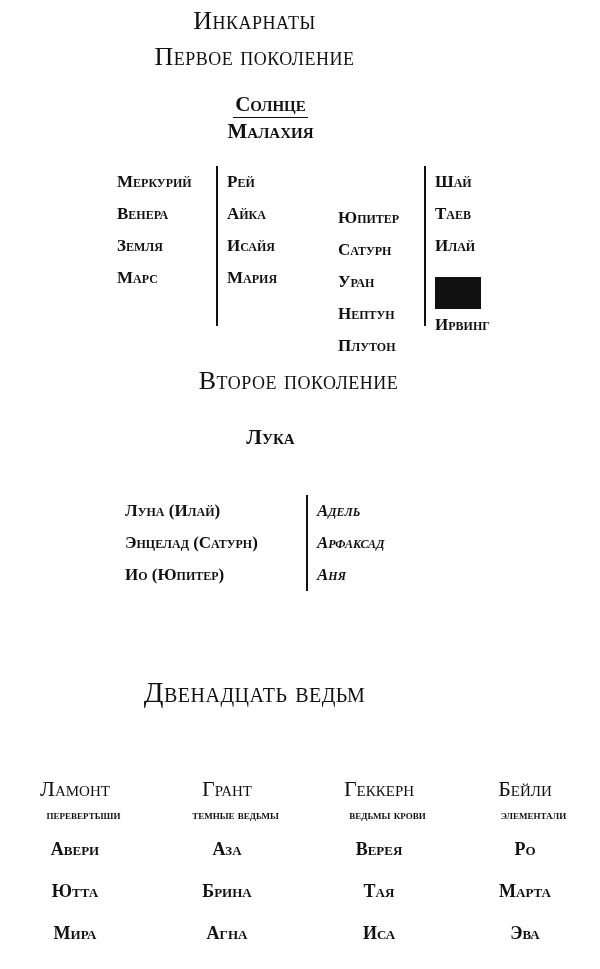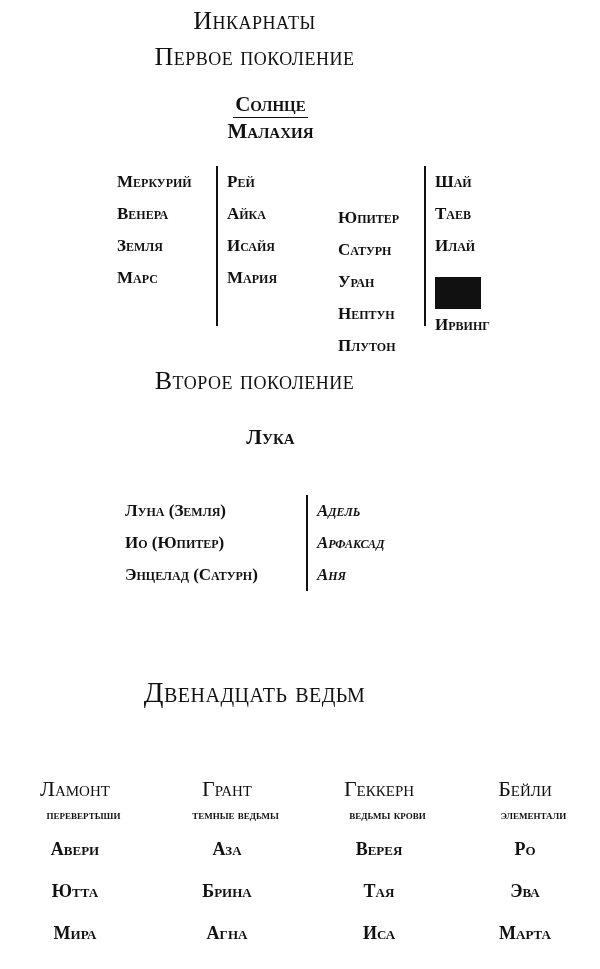--- a/index.html
+++ b/index.html
@@ -23,21 +23,21 @@
       font-size: 26px;
       font-variant: small-caps;
       letter-spacing: 0.5px;
     }
     .title-gen {
       font-size: 26px;
       font-variant: small-caps;
       letter-spacing: 0.5px;
     }
     .gen1 { top: 42px; }
-    .gen2 { top: 366px; }
+    .gen2 { top: 366px; margin-left: 44px; }
 
     .fraction {
       left: 0; width: 541px;
       display: flex; flex-direction: column; align-items: center;
     }
     .fraction .num {
       font-size: 21px;
       font-variant: small-caps;
       font-weight: bold;
       padding: 0 2px 1px 2px;
@@ -152,23 +152,23 @@
   <div>Ирвинг</div>
 </div>
 
 <div class="abs center-x title-gen gen2">Второе поколение</div>
 
 <div class="abs fraction frac2">
   <div class="den">Лука</div>
 </div>
 
 <div class="abs col" style="left:125px; top:495px;">
-  <div>Луна (Земля)</div>
+  <div>Луна (Илай)</div>
+  <div>Энцелад (Сатурн)</div>
   <div>Ио (Юпитер)</div>
-  <div>Энцелад (Сатурн)</div>
 </div>
 <div class="abs vline" style="left:306px; top:495px; height:96px;"></div>
 <div class="abs col" style="left:317px; top:495px;font-style:italic;">
   <div>Адель</div>
   <div>Арфаксад</div>
   <div>Аня</div>
 </div>
 
 <div class="abs center-x witches-title">Двенадцать ведьм</div>
 
@@ -193,15 +193,15 @@
   <div class="sub">ведьмы крови</div>
   <div class="member">Верея</div>
   <div class="member">Тая</div>
   <div class="member">Иса</div>
 </div>
 
 <div class="abs coven" style="left:450px;">
   <div class="head">Бейли</div>
   <div class="sub">элементали</div>
   <div class="member">Ро</div>
+  <div class="member">Марта</div>
   <div class="member">Эва</div>
-  <div class="member">Марта</div>
 </div>
 
 </body></html>

